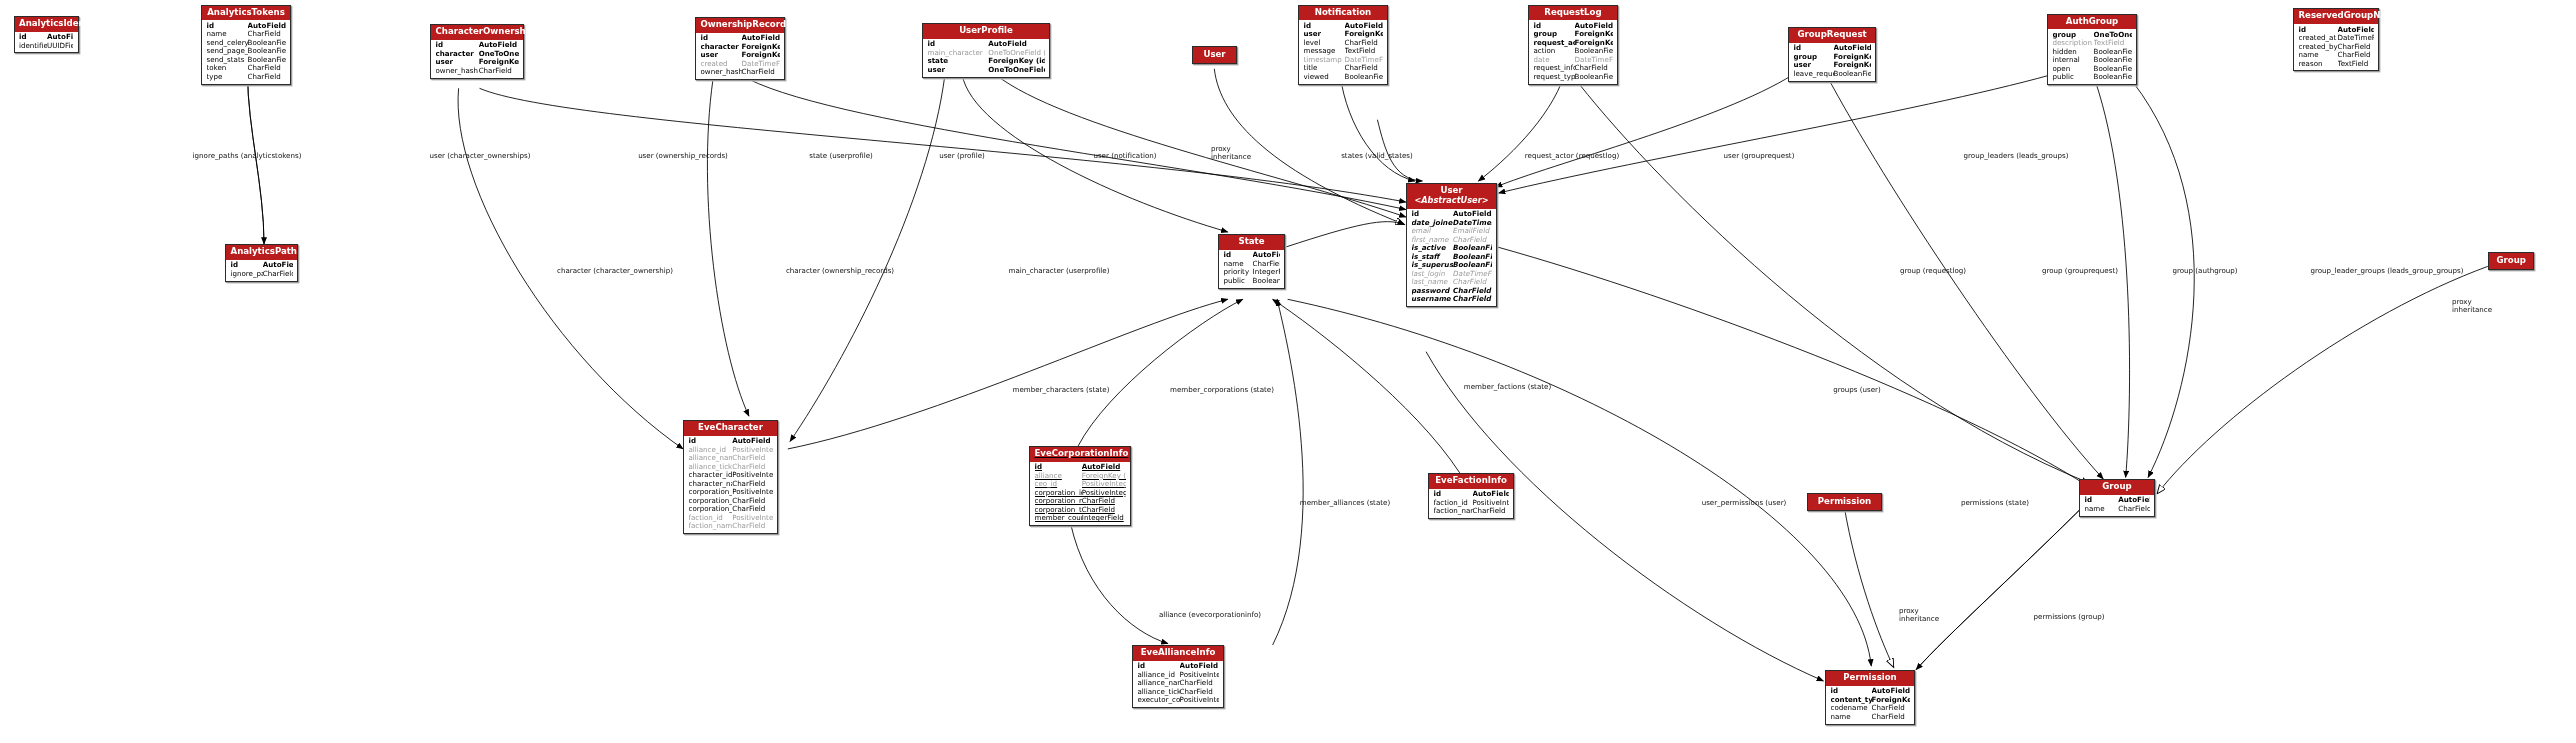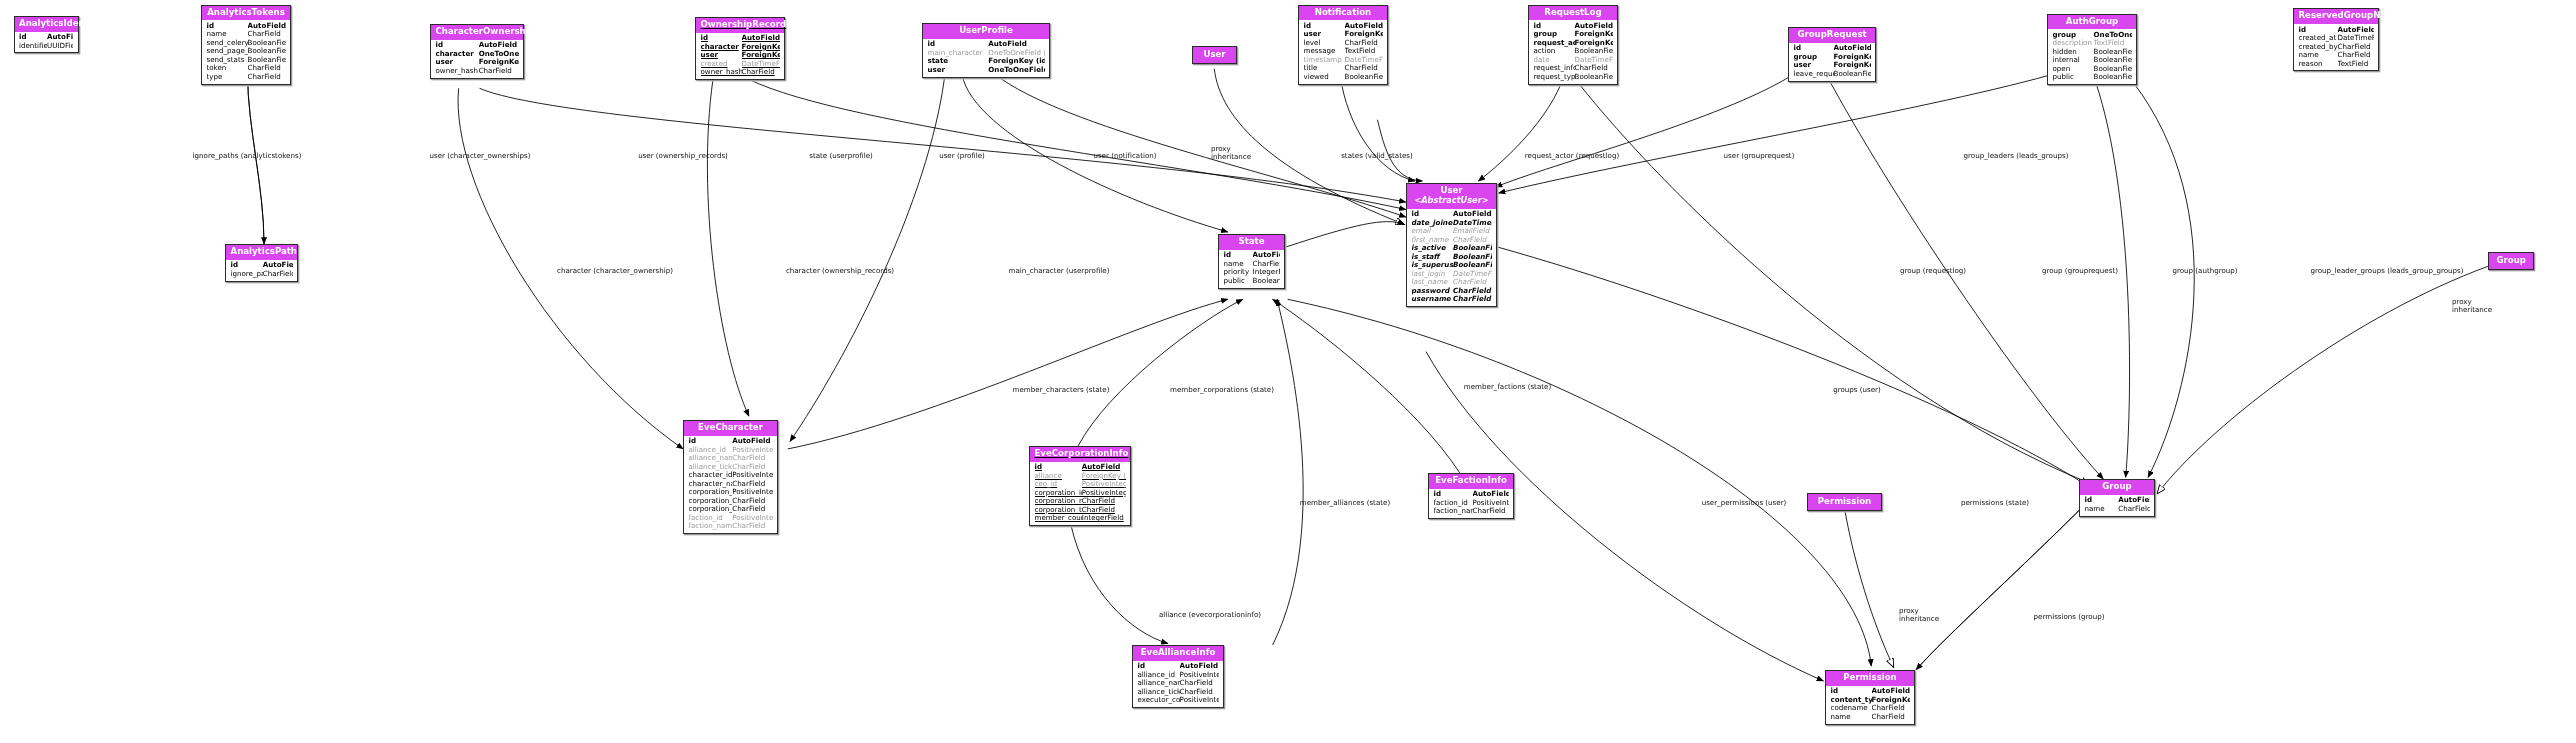--- a/index.html
+++ b/index.html
@@ -12,21 +12,21 @@
   #edges{position:absolute;left:0;top:0;width:2576px;height:743px;pointer-events:none;}
 
   .node{
     position:absolute;
     background:#ffffff;
     border:0.7px solid #2b2b2b;
     box-shadow:0.7px 0.7px 0 #8a8a8a, 1.5px 1.5px 0 #bdbdbd;
     box-sizing:border-box;
   }
   .node .title{
-    background:#d946ef;
+    background:#b91c1c;
     color:#ffffff;
     font-weight:bold;
     text-align:center;
     font-size:8.6px;
     line-height:9.7px;
     padding:2.2px 4.5px 3px 4.5px;
     white-space:pre-line;
   }
   .node .title .abs{
     display:block;
@@ -224,21 +224,21 @@
           <div class="row fk">
             <span class="fname">user</span>
             <span class="ftype">ForeignKey (id)</span>
           </div>
           <div class="row normal">
             <span class="fname">owner_hash</span>
             <span class="ftype">CharField</span>
           </div>
         </div>
       </div>
-      <div class="node" style="left: 695px; top: 17px; width: 90px; text-decoration: underline;">
+      <div class="node" style="left: 695px; top: 17px; width: 90px;">
         <div class="title">OwnershipRecord</div>
         <div class="rows">
           <div class="row pk">
             <span class="fname">id</span>
             <span class="ftype">AutoField</span>
           </div>
           <div class="row fk">
             <span class="fname">character</span>
             <span class="ftype">ForeignKey (id)</span>
           </div>

